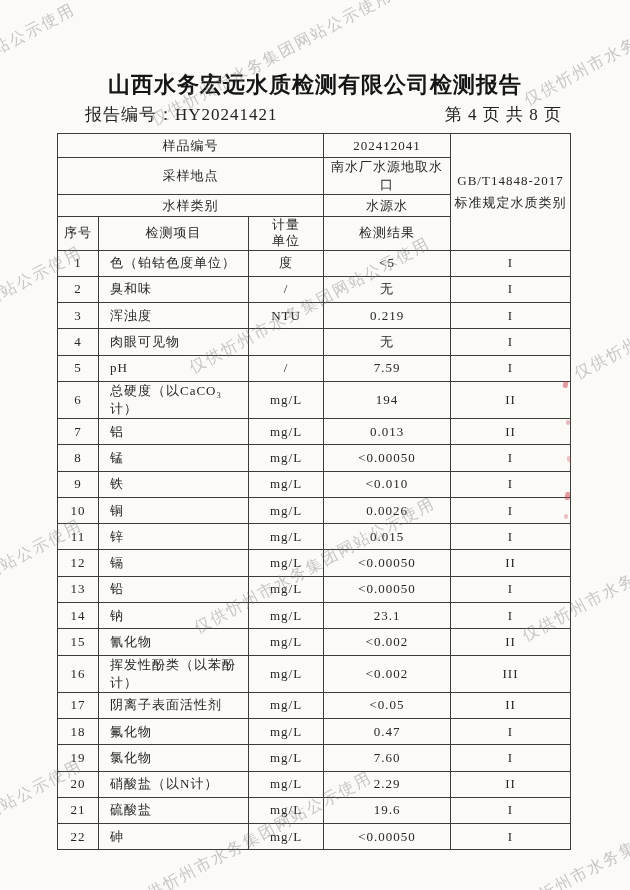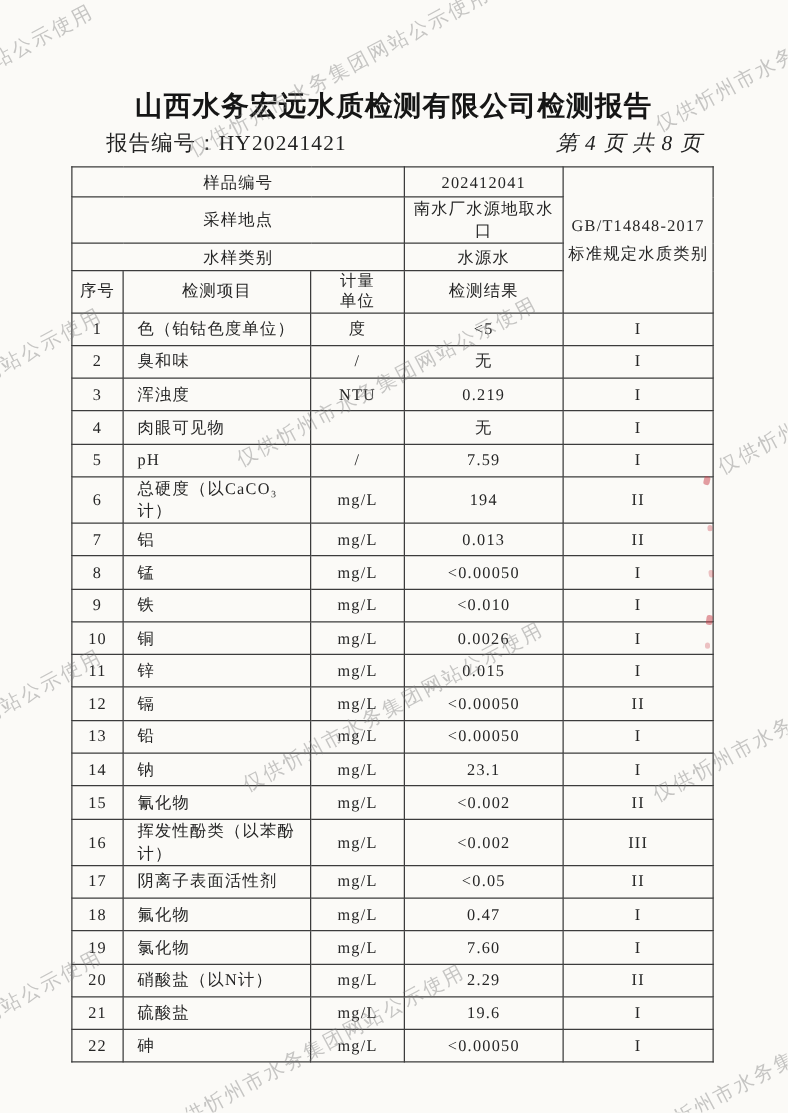--- a/index.html
+++ b/index.html
@@ -20,21 +20,21 @@
     font-size:22px;font-weight:bold;letter-spacing:1px;color:#151515;
     z-index:2;
   }
   .meta-line{
     position:absolute;left:57px;top:104px;width:513px;height:20px;
     display:flex;justify-content:space-between;align-items:center;
     font-size:17px;letter-spacing:1px;color:#222;
     z-index:2;
   }
   .meta-left{padding-left:28px;}
-  .meta-right{padding-right:8px;font-style:italic;}
+  .meta-right{padding-right:8px;}
 
   
   table.report{
     position:absolute;left:57px;top:133px;
     width:513px;
     border-collapse:collapse;
     table-layout:fixed;
     font-size:13px;
     z-index:1;
     background:transparent;

